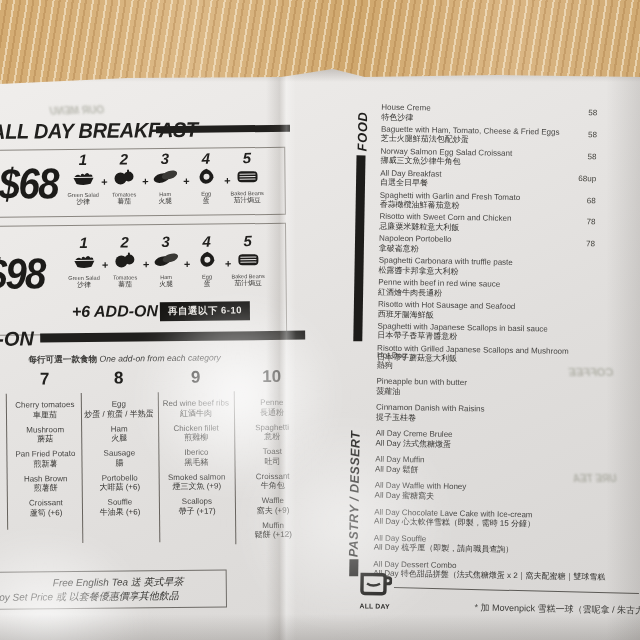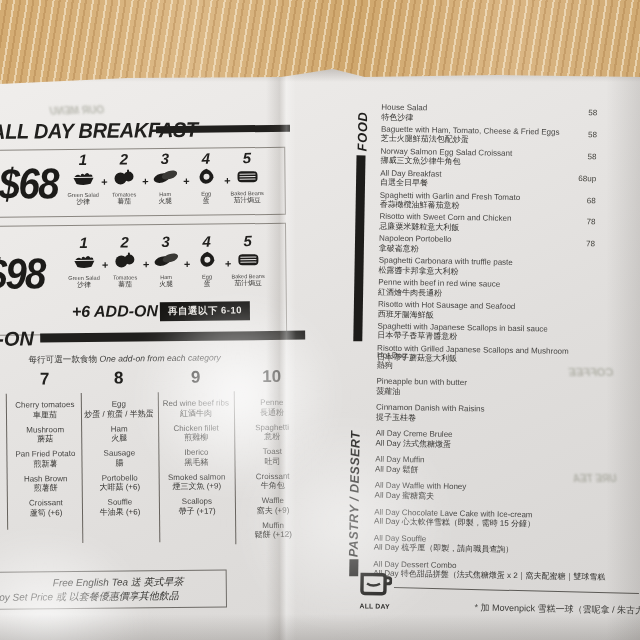--- a/index.html
+++ b/index.html
@@ -47,21 +47,21 @@
   .bitem .num{font-size:15px;font-weight:800;font-style:italic;color:#21201e;line-height:15px;}
   .bitem svg{margin-top:2px;}
   .bitem .ien{font-size:5.6px;line-height:6px;color:#4a4947;margin-top:2px;white-space:nowrap;}
   .bitem .izh{font-size:6.8px;line-height:8px;color:#333230;white-space:nowrap;}
   .plus{position:absolute;right:-4px;top:24px;font-size:11px;font-weight:800;color:#21201e;}
   .addon5{position:absolute;font-size:16px;font-weight:800;font-style:italic;color:#1d1c1a;white-space:nowrap;}
   .addon5-box{position:absolute;background:#171614;color:#e8e6e2;font-size:9.5px;font-weight:700;
     padding:3px 8px;white-space:nowrap;letter-spacing:.5px;}
   .addon-hdr{position:absolute;left:-3px;top:326px;font-size:20px;font-weight:800;font-style:italic;color:#201f1d;}
   .addon-note{position:absolute;left:28px;top:353px;font-size:8.6px;color:#3b3a38;white-space:nowrap;}
-  .addon-note b{font-weight:400;}
+  .addon-note b{font-weight:700;}
   .acol{position:absolute;width:72px;display:flex;flex-direction:column;align-items:center;}
   .acol .ahead{font-size:17px;font-weight:800;color:#21201e;margin-bottom:12px;}
   .aitem{display:flex;flex-direction:column;align-items:center;margin-bottom:6px;}
   .aitem .en{white-space:nowrap;text-align:center;}
   .aitem .zh{white-space:nowrap;text-align:center;}
   .vline{position:absolute;width:1px;background:#66625d;}
   .freebox{position:absolute;left:-40px;top:570px;width:262px;height:36px;border:1px solid #6f6c68;}
   .freeline{position:absolute;font-size:10px;font-style:italic;color:#343330;white-space:nowrap;}
   
   .rgroup{position:absolute;left:0;top:0;width:640px;height:640px;transform:rotate(1.0deg);transform-origin:400px 300px;}
@@ -333,21 +333,21 @@
     <div class="rgroup" style="top:-68px;">
       <div class="ghost" style="left:570px;top:363px;font-size:11px;">COFFEE</div>
       <div class="ghost" style="left:576px;top:470px;font-size:10px;">URE TEA</div>
 
       <div class="vlabel" style="left:352px;top:88px;height:64px;">FOOD</div>
       <div class="vbar" style="left:354px;top:156px;height:186px;"></div>
 
       <div class="flist">
         <div class="frow">
             <div class="txt">
-              <span class="en">House Salad</span>
+              <span class="en">House Creme</span>
               <span class="zh">特色沙律</span>
             </div>
             <span class="fprice">58</span>
           </div>
         <div class="frow">
             <div class="txt">
               <span class="en">Baguette with Ham, Tomato, Cheese &amp; Fried Eggs</span>
               <span class="zh">芝士火腿鮮茄法包配炒蛋</span>
             </div>
             <span class="fprice">58</span>

